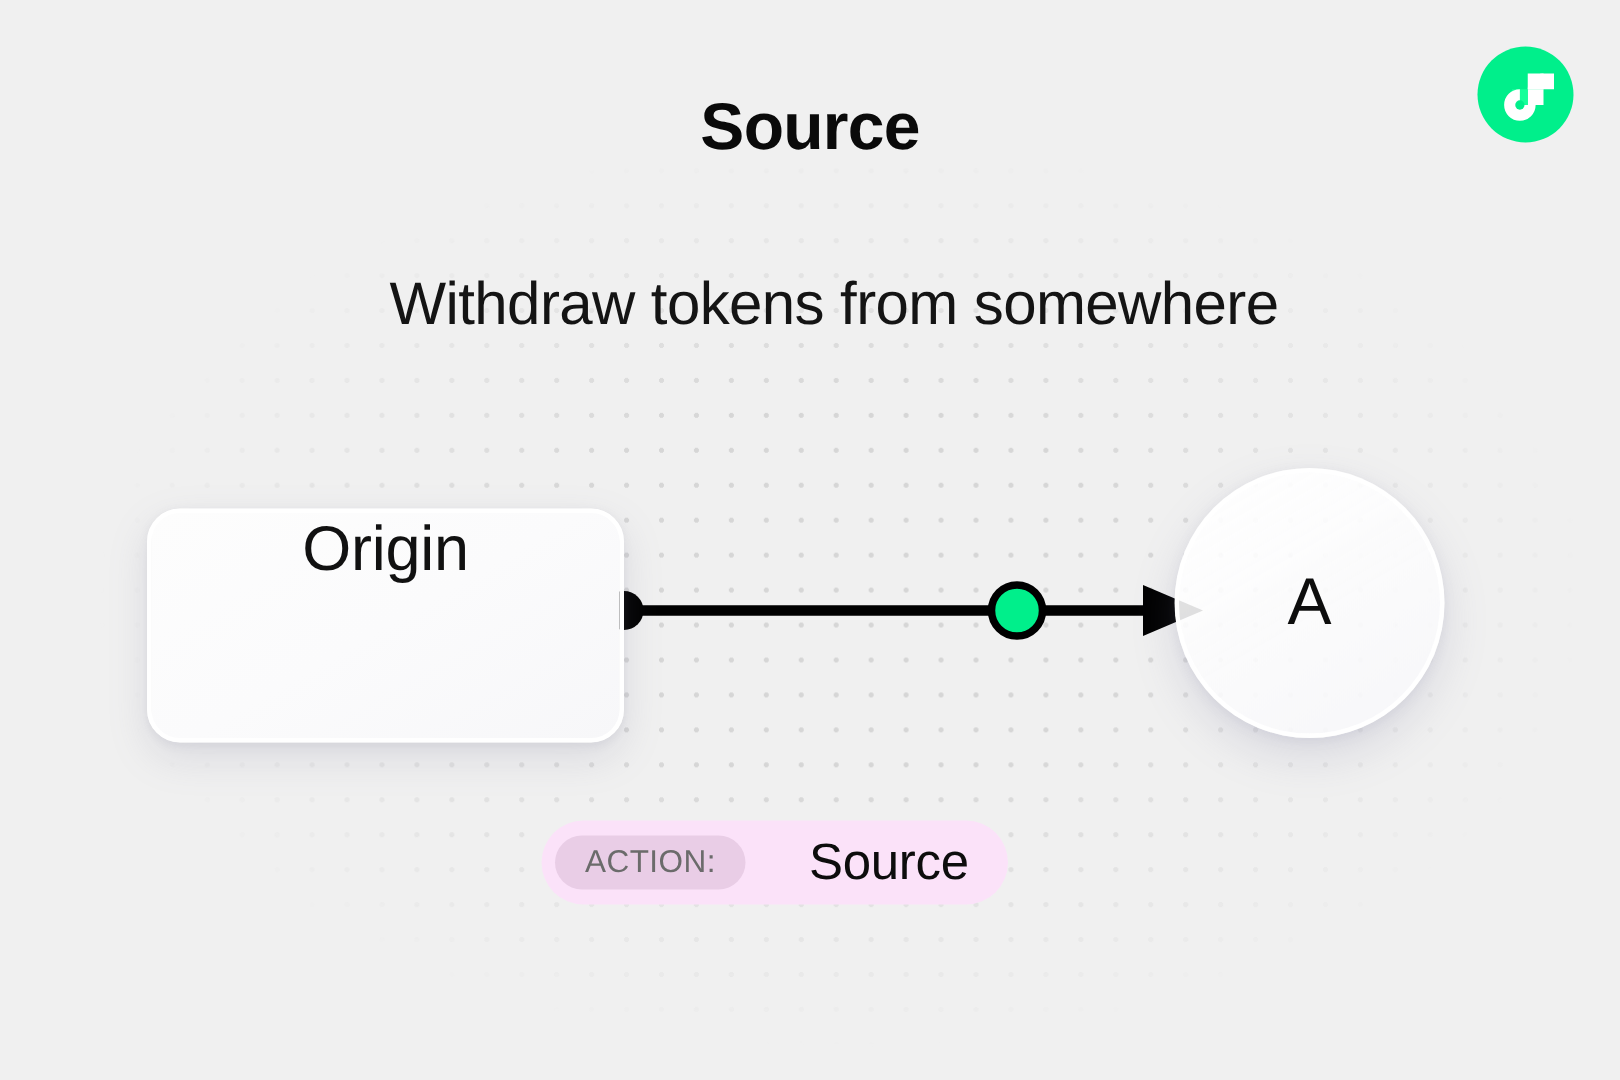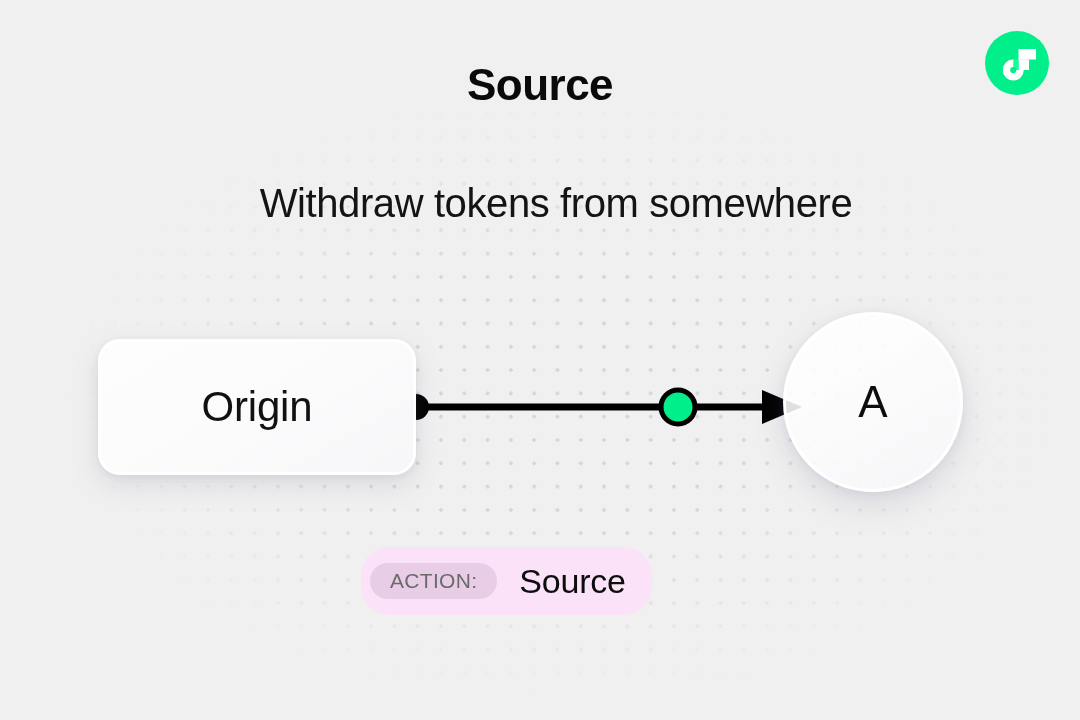--- a/index.html
+++ b/index.html
@@ -75,29 +75,29 @@
     top: 0;
     width: 1080px;
     height: 720px;
   }
 
   #node-origin {
     position: absolute;
     left: 98px;
     top: 339px;
     width: 318px;
-    height: 136px;
+    height: 156px;
     box-sizing: border-box;
     border-radius: 22px;
     background: linear-gradient(150deg, #fdfdfd 0%, #fbfbfc 50%, #f7f7f9 100%);
     border: 3px solid #ffffff;
     box-shadow: 0 10px 26px rgba(120,120,150,0.18),
                 0 2px 6px rgba(120,120,150,0.10);
     display: flex;
-    align-items: center;
+    align-items: flex-start;
     justify-content: center;
   }
   #node-origin .node-label {
     font-size: 42px;
     font-weight: 400;
     color: #111111;
     letter-spacing: -0.2px;
   }
 
   #node-a {
@@ -130,27 +130,28 @@
     width: 1080px;
     height: 720px;
     overflow: visible;
   }
 
   
   #action-badge {
     position: absolute;
     left: 361px;
     top: 547px;
-    height: 68px;
+    height: 56px;
     box-sizing: border-box;
     border-radius: 28px;
     background: #fbe2f9;
     display: flex;
     align-items: center;
     padding: 0 26px 0 9px;
+    gap: 20px;
   }
   #action-badge .badge-key {
     background: #e9cde6;
     border-radius: 20px;
     padding: 7px 20px 8px 20px;
     font-size: 21px;
     font-weight: 400;
     color: #6b6b6b;
     letter-spacing: 0.3px;
     line-height: 1;

